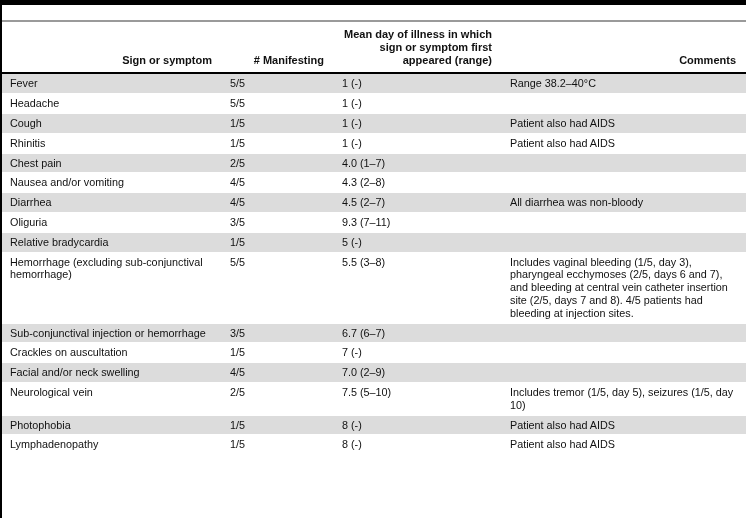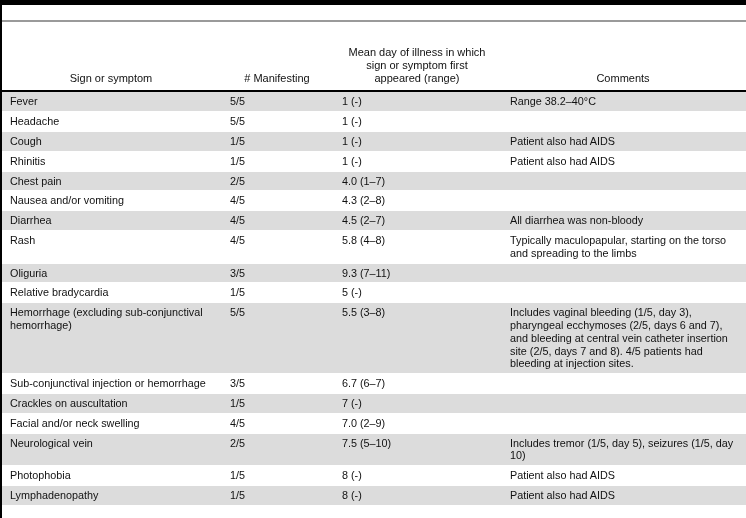--- a/index.html
+++ b/index.html
@@ -25,25 +25,25 @@
     width: 100%;
     border-collapse: collapse;
     table-layout: fixed;
     font-size: 10.8px;
     line-height: 12.8px;
   }
   col.c1 { width: 220px; }
   col.c2 { width: 112px; }
   col.c3 { width: 168px; }
   thead th {
-    text-align: center;
+    text-align: right;
     vertical-align: bottom;
-    font-weight: normal;
+    font-weight: bold;
     font-size: 11px;
-    padding: 24px 10px 6px 8px;
+    padding: 6px 10px 6px 8px;
   }
   thead tr { border-bottom: 2px solid #000000; }
   tbody td {
     padding: 3px 10px 3px 8px;
     vertical-align: top;
   }
   tbody tr { border-bottom: 1.5px solid #ffffff; }
   tbody tr:nth-child(odd) { background: #dcdcdc; }
   tbody { border-bottom: 1px solid #000000; }
 </style>
@@ -113,26 +113,20 @@
     <td></td>
   </tr>
 
   <tr>
     <td>Diarrhea</td>
     <td>4/5</td>
     <td>4.5 (2–7)</td>
     <td>All diarrhea was non-bloody</td>
   </tr>
 
-  <tr>
-    <td>Rash</td>
-    <td>4/5</td>
-    <td>5.8 (4–8)</td>
-    <td>Typically maculopapular, starting on the torso and spreading to the limbs</td>
-  </tr>
 
   <tr>
     <td>Oliguria</td>
     <td>3/5</td>
     <td>9.3 (7–11)</td>
     <td></td>
   </tr>
 
   <tr>
     <td>Relative bradycardia</td>

